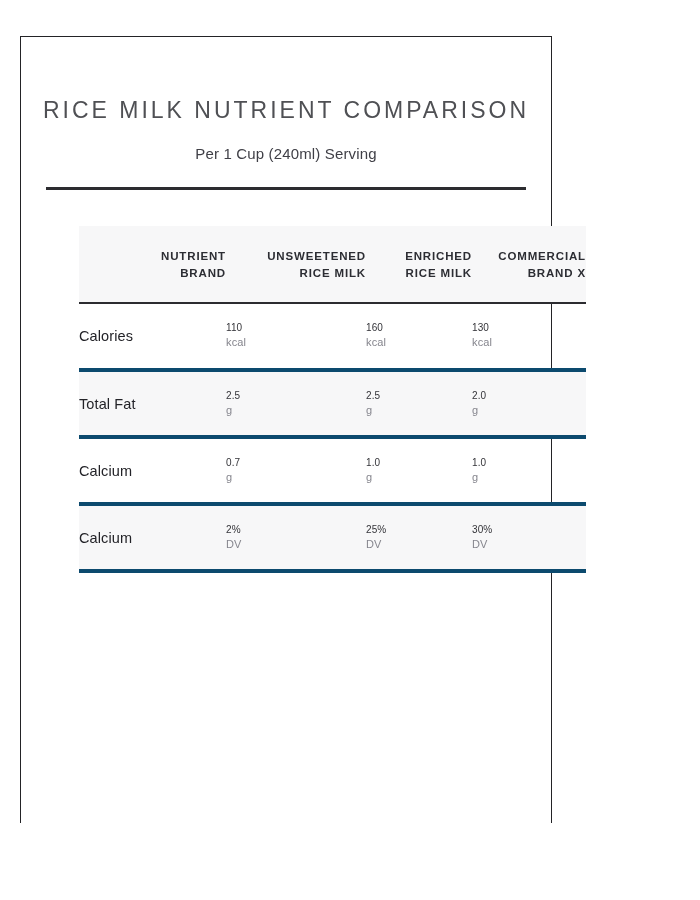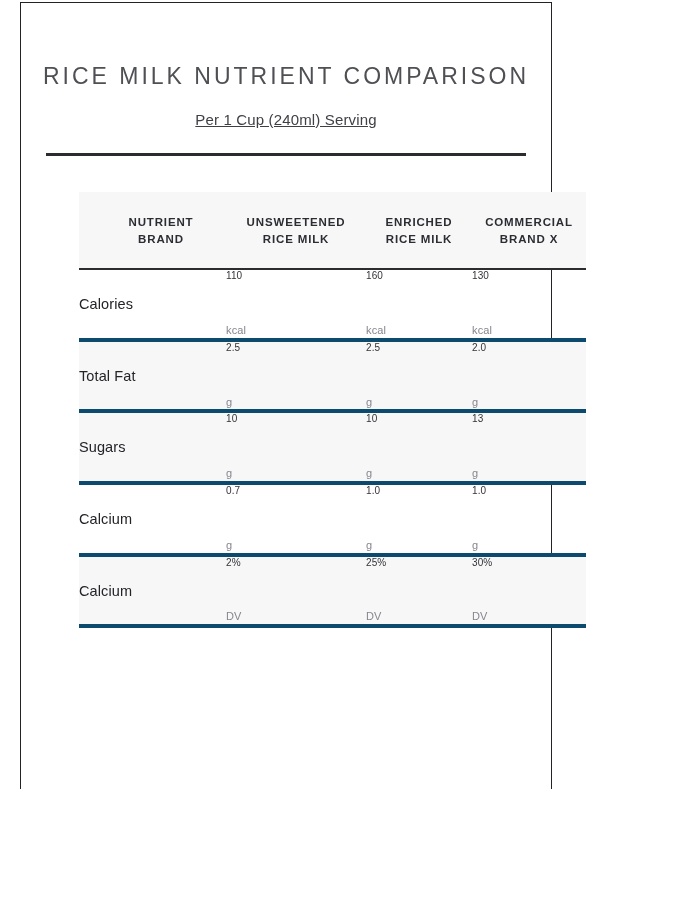--- a/index.html
+++ b/index.html
@@ -9,21 +9,21 @@
   }
   body {
     width: 700px;
     height: 900px;
     font-family: "Liberation Sans", sans-serif;
     -webkit-font-smoothing: antialiased;
   }
   .page {
     position: absolute;
     left: 20px;
-    top: 2px;
+    top: 36px;
     width: 532px;
     height: 787px;
     border-left: 1.5px solid #232326;
     border-right: 1.5px solid #232326;
     border-top: 1.5px solid #232326;
     border-bottom: none;
     box-sizing: border-box;
     background: #ffffff;
   }
   .doc-title {
@@ -38,42 +38,41 @@
     white-space: nowrap;
   }
   .doc-subtitle {
     margin: 0;
     padding-top: 21px;
     text-align: center;
     font-size: 15px;
     font-weight: 400;
     color: #3f3f46;
     letter-spacing: 0.15px;
-    text-decoration: underline;
   }
   .title-rule {
     margin: 25px auto 0 auto;
     width: 480px;
     height: 2.5px;
     background: #2c2c30;
   }
   .table-wrap {
     margin-top: 36px;
     padding: 0 0 0 58px;
   }
   table.nutrient-table {
     border-collapse: collapse;
     width: 507px;
     table-layout: fixed;
   }
   table.nutrient-table thead tr {
     background: #f7f7f8;
   }
   table.nutrient-table thead th {
-    text-align: center;
+    text-align: right;
     vertical-align: top;
     padding: 22px 0 19px 0;
     font-size: 11.5px;
     font-weight: bold;
     letter-spacing: 0.85px;
     color: #2c2d33;
     line-height: 1.55;
     border-bottom: 2.5px solid #2c2c30;
   }
   table.nutrient-table thead th .hdr-line {
@@ -115,21 +114,20 @@
     line-height: 1.28;
     letter-spacing: 0.1px;
   }
   .val-unit {
     display: block;
     font-size: 11px;
     font-weight: 400;
     color: #85858d;
     line-height: 1.35;
     letter-spacing: 0.15px;
-    margin-top: 40px;
   }
 </style>
 </head>
 <body>
 
 <div class="page">
 
   <h1 class="doc-title">RICE MILK NUTRIENT COMPARISON</h1>
 
   <p class="doc-subtitle">Per 1 Cup (240ml) Serving</p>
@@ -192,35 +190,20 @@
             <span class="val-num">2.5</span>
             <span class="val-unit">g</span>
           </td>
           <td class="cell-value">
             <span class="val-num">2.0</span>
             <span class="val-unit">g</span>
           </td>
         </tr>
 
 
-        <tr class="shaded">
-          <td class="cell-label">Sugars</td>
-          <td class="cell-value">
-            <span class="val-num">10</span>
-            <span class="val-unit">g</span>
-          </td>
-          <td class="cell-value">
-            <span class="val-num">10</span>
-            <span class="val-unit">g</span>
-          </td>
-          <td class="cell-value">
-            <span class="val-num">13</span>
-            <span class="val-unit">g</span>
-          </td>
-        </tr>
 
         <tr>
           <td class="cell-label">Calcium</td>
           <td class="cell-value">
             <span class="val-num">0.7</span>
             <span class="val-unit">g</span>
           </td>
           <td class="cell-value">
             <span class="val-num">1.0</span>
             <span class="val-unit">g</span>

